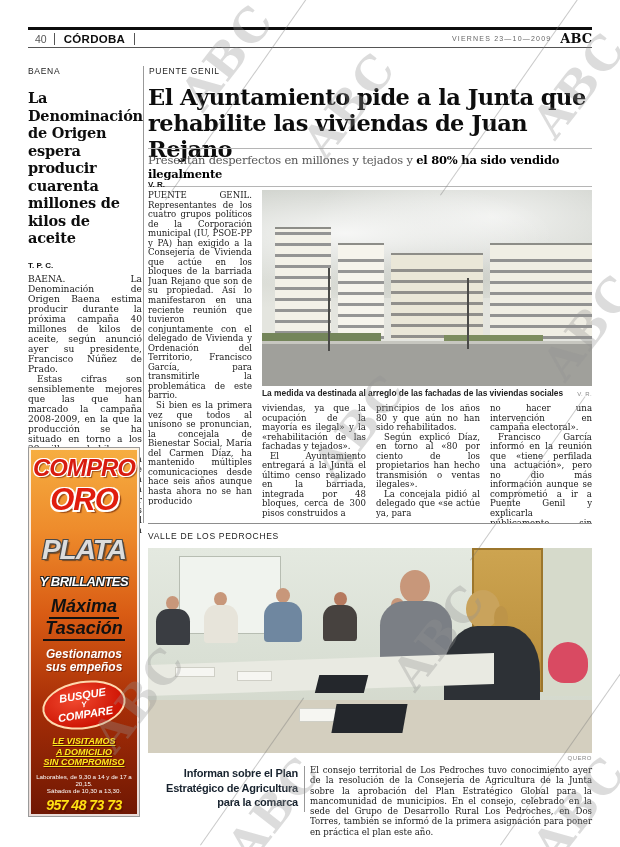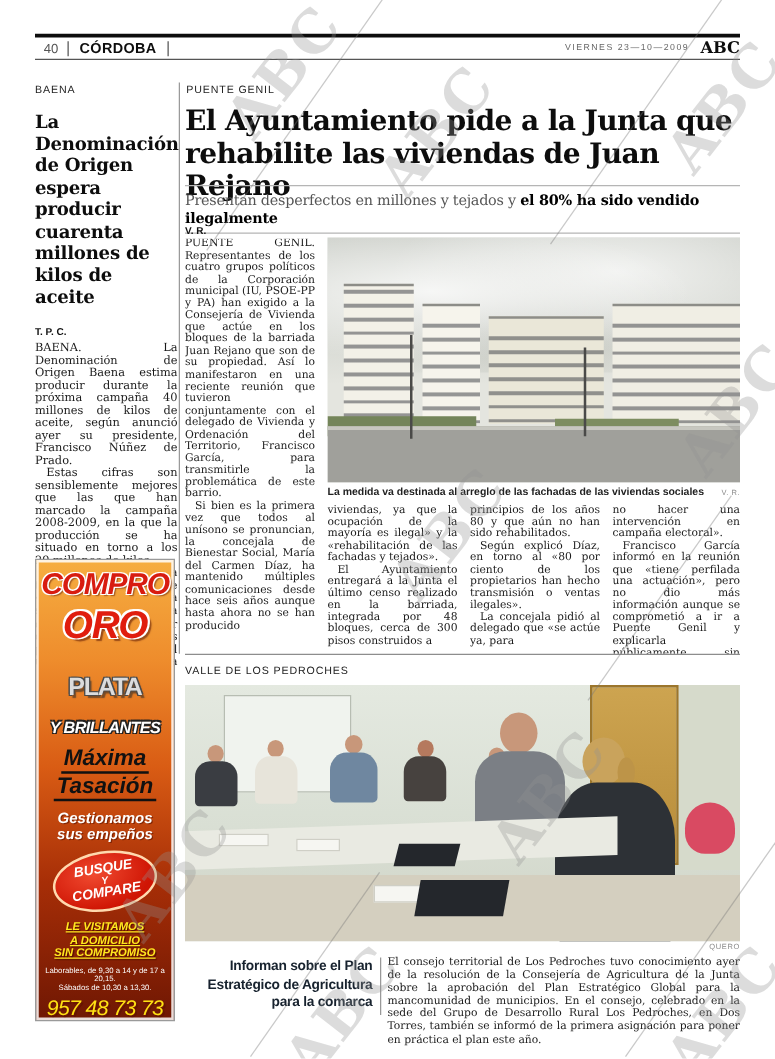--- a/index.html
+++ b/index.html
@@ -106,38 +106,38 @@
 
   
   .ad { position:absolute; left:28px; top:447px; width:112px; height:370px; border:1px solid #9a9a9a;
         background:linear-gradient(180deg,#f6ae41 0%, #ee8c2c 22%, #d95c14 45%, #a72e07 70%, #6f1703 100%);
         box-shadow:inset 0 0 0 2px rgba(255,255,255,.85);
         font-family:"Liberation Sans",sans-serif; text-align:center; overflow:hidden; }
   .ad-compro { margin-top:8px; font-size:24px; line-height:24px; font-weight:bold; font-style:italic; letter-spacing:-1px;
                color:#d81c10; text-shadow:-1px -1px 0 #fff,1px -1px 0 #fff,-1px 1px 0 #fff,1px 1px 0 #fff,2px 2px 1px rgba(90,20,0,.5); }
   .ad-oro { font-size:31px; line-height:40px; font-weight:bold; font-style:italic; letter-spacing:-1px;
             color:#e01d0e; text-shadow:-1.5px -1.5px 0 #fff,1.5px -1.5px 0 #fff,-1.5px 1.5px 0 #fff,1.5px 1.5px 0 #fff,3px 3px 1px rgba(80,15,0,.55); }
-  .ad-plata { margin-top:16px; font-size:20px; line-height:28px; font-weight:bold; letter-spacing:-1px;
+  .ad-plata { margin-top:16px; font-size:28px; line-height:28px; font-weight:bold; font-style:italic; letter-spacing:-1px;
               color:#dcdcdc; text-shadow:-1px -1px 0 #4a4a4a,1px -1px 0 #4a4a4a,-1px 1px 0 #4a4a4a,2px 2px 1px rgba(40,40,40,.6); }
   .ad-brill { margin-top:10px; font-size:13px; font-weight:bold; font-style:italic; letter-spacing:-.5px;
               color:#fff; text-shadow:-1px -1px 0 #222,1px -1px 0 #222,-1px 1px 0 #222,1px 1px 0 #222; }
   .ad-max { margin-top:8px; font-size:18px; line-height:19px; font-weight:bold; font-style:italic; color:#111; }
   .ad-max .u { border-bottom:2px solid #111; display:inline-block; padding:0 2px 1px 2px; }
   .ad-gest { margin-top:7px; font-size:12px; line-height:12.5px; font-weight:bold; font-style:italic; color:#fff;
              text-shadow:1px 1px 0 rgba(90,20,0,.6); }
   .ad-oval { margin:8px auto 0 auto; width:84px; height:48px; background:radial-gradient(ellipse at 40% 35%, #f04a30, #cf1504 70%);
              border:2px solid #ffd9ae; border-radius:50%; transform:rotate(-9deg);
              display:flex; flex-direction:column; justify-content:center; color:#fff; font-weight:bold; font-style:italic; }
   .ad-oval .l1 { font-size:11px; line-height:11px; }
   .ad-oval .l2 { font-size:8px; line-height:8px; }
   .ad-oval .l3 { font-size:11px; line-height:11px; }
   .ad-visit { margin-top:7px; font-size:9px; line-height:10.5px; font-weight:bold; font-style:italic;
               color:#ffe81e; text-decoration:underline; text-shadow:1px 1px 0 rgba(70,10,0,.7); }
   .ad-hours { margin-top:5px; font-size:6.2px; line-height:7.2px; color:#fff; }
-  .ad-phone { margin-top:3px; font-size:17px; font-weight:normal; font-style:italic; letter-spacing:-.5px;
+  .ad-phone { margin-top:3px; font-size:14px; font-weight:bold; font-style:italic; letter-spacing:-.5px;
               color:#ffe113; text-shadow:1.5px 1.5px 0 #57100082; }
 </style>
 </head>
 <body>
 
 <div class="page">
 
   <div class="hdr">
     <div class="hdr-row">
       <span class="hdr-num">40</span>

